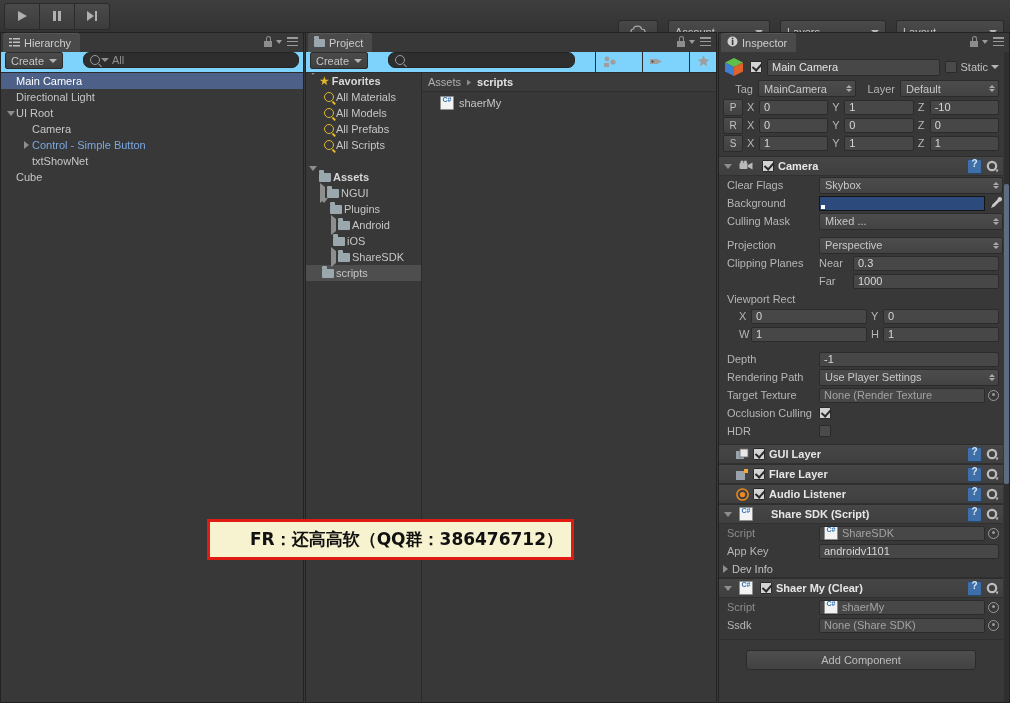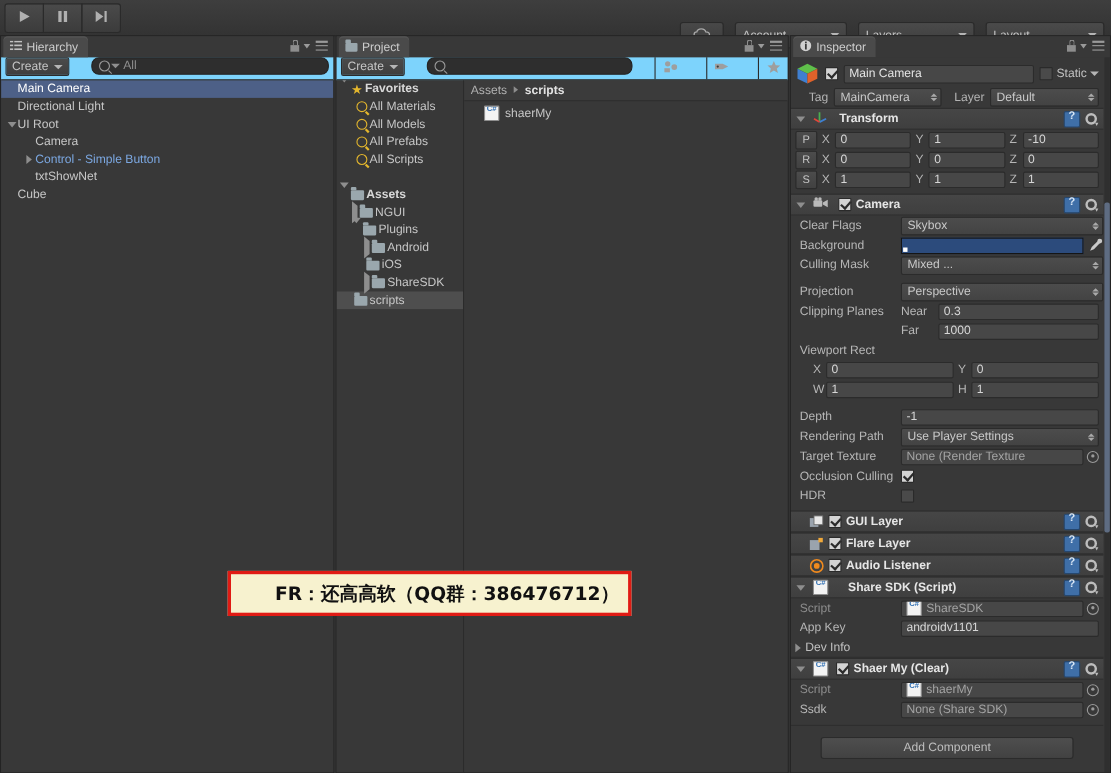--- a/index.html
+++ b/index.html
@@ -502,41 +502,20 @@
           <span style="width:34px;text-align:right;">Layer</span>
           <div class="popup" style="flex:1;">
             <span class="pv">Default</span>
             <span class="updown">
                 <i class="u"></i>
                 <i class="d"></i>
               </span>
           </div>
         </div>
 
-        <div class="comphdr">
-          <span class="tri-d" style="margin:0 3px;"></span>
-          <span>
-            <svg width="14" height="13" viewBox="0 0 14 13">
-              <line x1="6" y1="11" x2="6" y2="2" stroke="#4caf50" stroke-width="1.6"></line>
-              <line x1="6" y1="11" x2="12" y2="8" stroke="#3f7fd0" stroke-width="1.6"></line>
-              <line x1="6" y1="11" x2="1" y2="8" stroke="#e0453a" stroke-width="1.6"></line>
-            </svg>
-          </span>
-          <span class="ctitle" style="margin-left:6px;">Transform</span>
-          <span class="right">
-            <span class="helpico"></span>
-            <span class="gear">
-              <svg width="13" height="13" viewBox="0 0 13 13">
-                <circle cx="6" cy="6" r="4.2" fill="none" stroke="#bdbdbd" stroke-width="2.2"></circle>
-                <circle cx="6" cy="6" r="1.4" fill="#3f3f3f"></circle>
-                <polygon points="9.5,9.5 12.5,9.5 11,12.5" fill="#bdbdbd"></polygon>
-              </svg>
-            </span>
-          </span>
-        </div>
         <div id="transform-rows">
             <div class="fieldrow" style="padding-left: 4px;">
               <span class="tbtn">P</span>
               <div class="axis" style="margin-right:4px;">
                 <span class="al">X</span>
                 <div class="ffield">
                   <span>0</span>
                 </div>
               </div>
               <div class="axis" style="margin-right:4px;">

